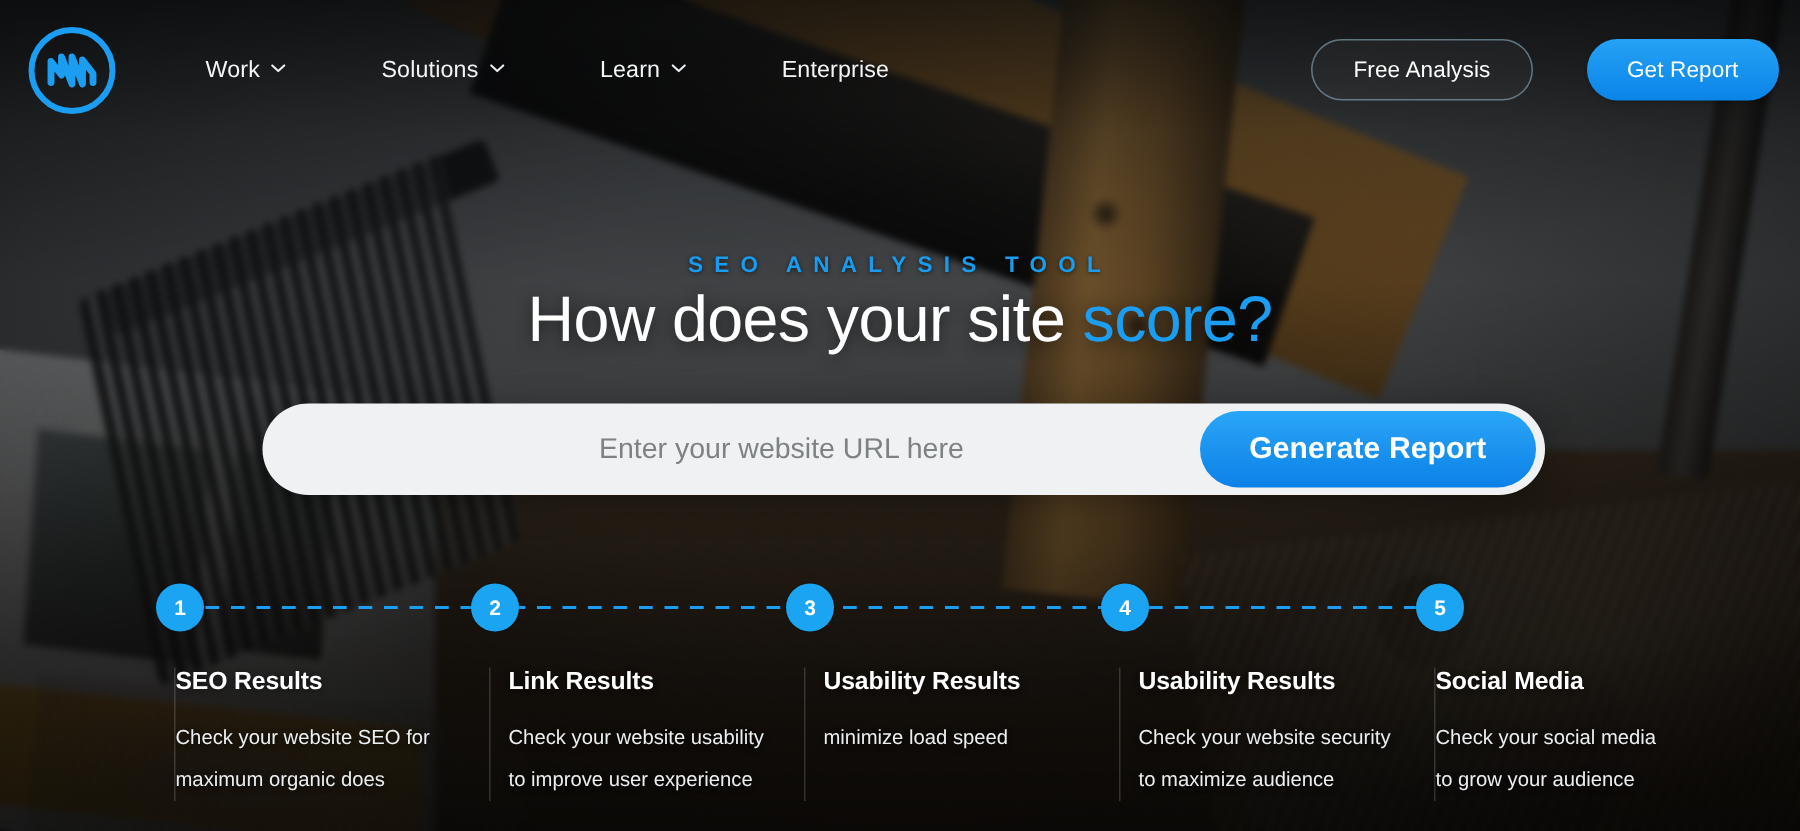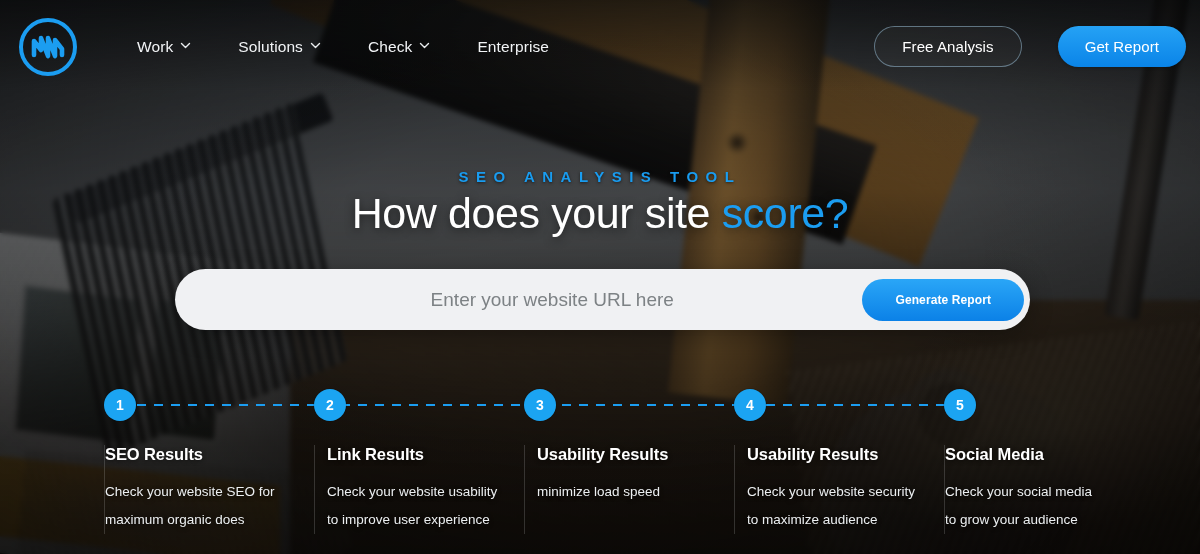--- a/index.html
+++ b/index.html
@@ -163,21 +163,21 @@
   }
 
   
   .header {
     position:absolute; left:0; top:0; width:1200px; height:93px;
     display:flex; align-items:center; z-index:20;
   }
   .logo { margin-left:17px; width:62px; height:62px; flex:0 0 auto; }
   .logo svg { display:block; }
 
-  .nav { display:flex; align-items:flex-end; margin-left:58px; gap:0; }
+  .nav { display:flex; align-items:flex-end; margin-left:58px; gap:16px; }
   .nav-item {
     display:flex; align-items:center; gap:7px;
     color:#f2f4f6; font-size:15.5px; letter-spacing:.1px;
     padding:8px 0; margin-right:47px; cursor:pointer; white-space:nowrap;
   }
   .nav-item:last-child { margin-right:0; }
   .chev { display:inline-block; width:11px; height:11px; position:relative; top:-1px; }
   .chev svg { display:block; }
 
   .header-actions { margin-left:auto; margin-right:14px; display:flex; align-items:center; gap:36px; }
@@ -231,21 +231,21 @@
     padding:0 28px 0 95px;
     text-align:center;
   }
   .search-input::placeholder { color:#7d8285; }
   .btn-generate {
     flex:0 0 auto;
     margin-right:6px;
     border:none; border-radius:26px;
     padding:14px 33px;
     background:linear-gradient(180deg,#2aa6f7 0%,#0b81e7 100%);
-    color:#fff; font-size:12px; font-weight:700; letter-spacing:.1px;
+    color:#fff; font-size:20px; font-weight:700; letter-spacing:.1px;
     font-family:"Liberation Sans", sans-serif;
     cursor:pointer; white-space:nowrap;
   }
 
   
   .steps {
     position:absolute; left:0; top:389px; width:1200px; height:165px;
     z-index:15;
   }
   .step-track { position:relative; height:33px; }
@@ -260,21 +260,21 @@
     position:absolute; top:0;
     width:32px; height:32px; border-radius:50%;
     background:#1ba4f2;
     color:#ffffff; font-size:14px; font-weight:600;
     display:flex; align-items:center; justify-content:center;
     cursor:pointer;
     box-shadow:0 0 0 1px rgba(0,0,0,.12);
   }
 
   .step-cols {
-    position:absolute; left:0; top:56px; width:1002px;
+    position:absolute; left:12px; top:56px; width:1002px;
     display:flex;
   }
   .step-col {
     position:relative;
     padding:0 22px 0 0;
     flex:0 0 auto;
   }
   .step-col + .step-col { border-left:1px solid rgba(190,190,190,.22); }
   .step-title {
     color:#ffffff; font-size:16.5px; font-weight:700; letter-spacing:-.1px;
@@ -336,21 +336,21 @@
       </div>
       <div class="nav-item">
         <span>Solutions</span>
         <span class="chev">
           <svg width="11" height="11" viewBox="0 0 11 11">
               <path d="M1.5 3.6 L5.5 7.4 L9.5 3.6" fill="none" stroke="#e9ecee" stroke-width="1.4" stroke-linecap="round" stroke-linejoin="round"></path>
             </svg>
         </span>
       </div>
       <div class="nav-item">
-        <span>Check</span>
+        <span>Learn</span>
         <span class="chev">
           <svg width="11" height="11" viewBox="0 0 11 11">
               <path d="M1.5 3.6 L5.5 7.4 L9.5 3.6" fill="none" stroke="#e9ecee" stroke-width="1.4" stroke-linecap="round" stroke-linejoin="round"></path>
             </svg>
         </span>
       </div>
       <div class="nav-item">
         <span>Enterprise</span>
       </div>
     </nav>

